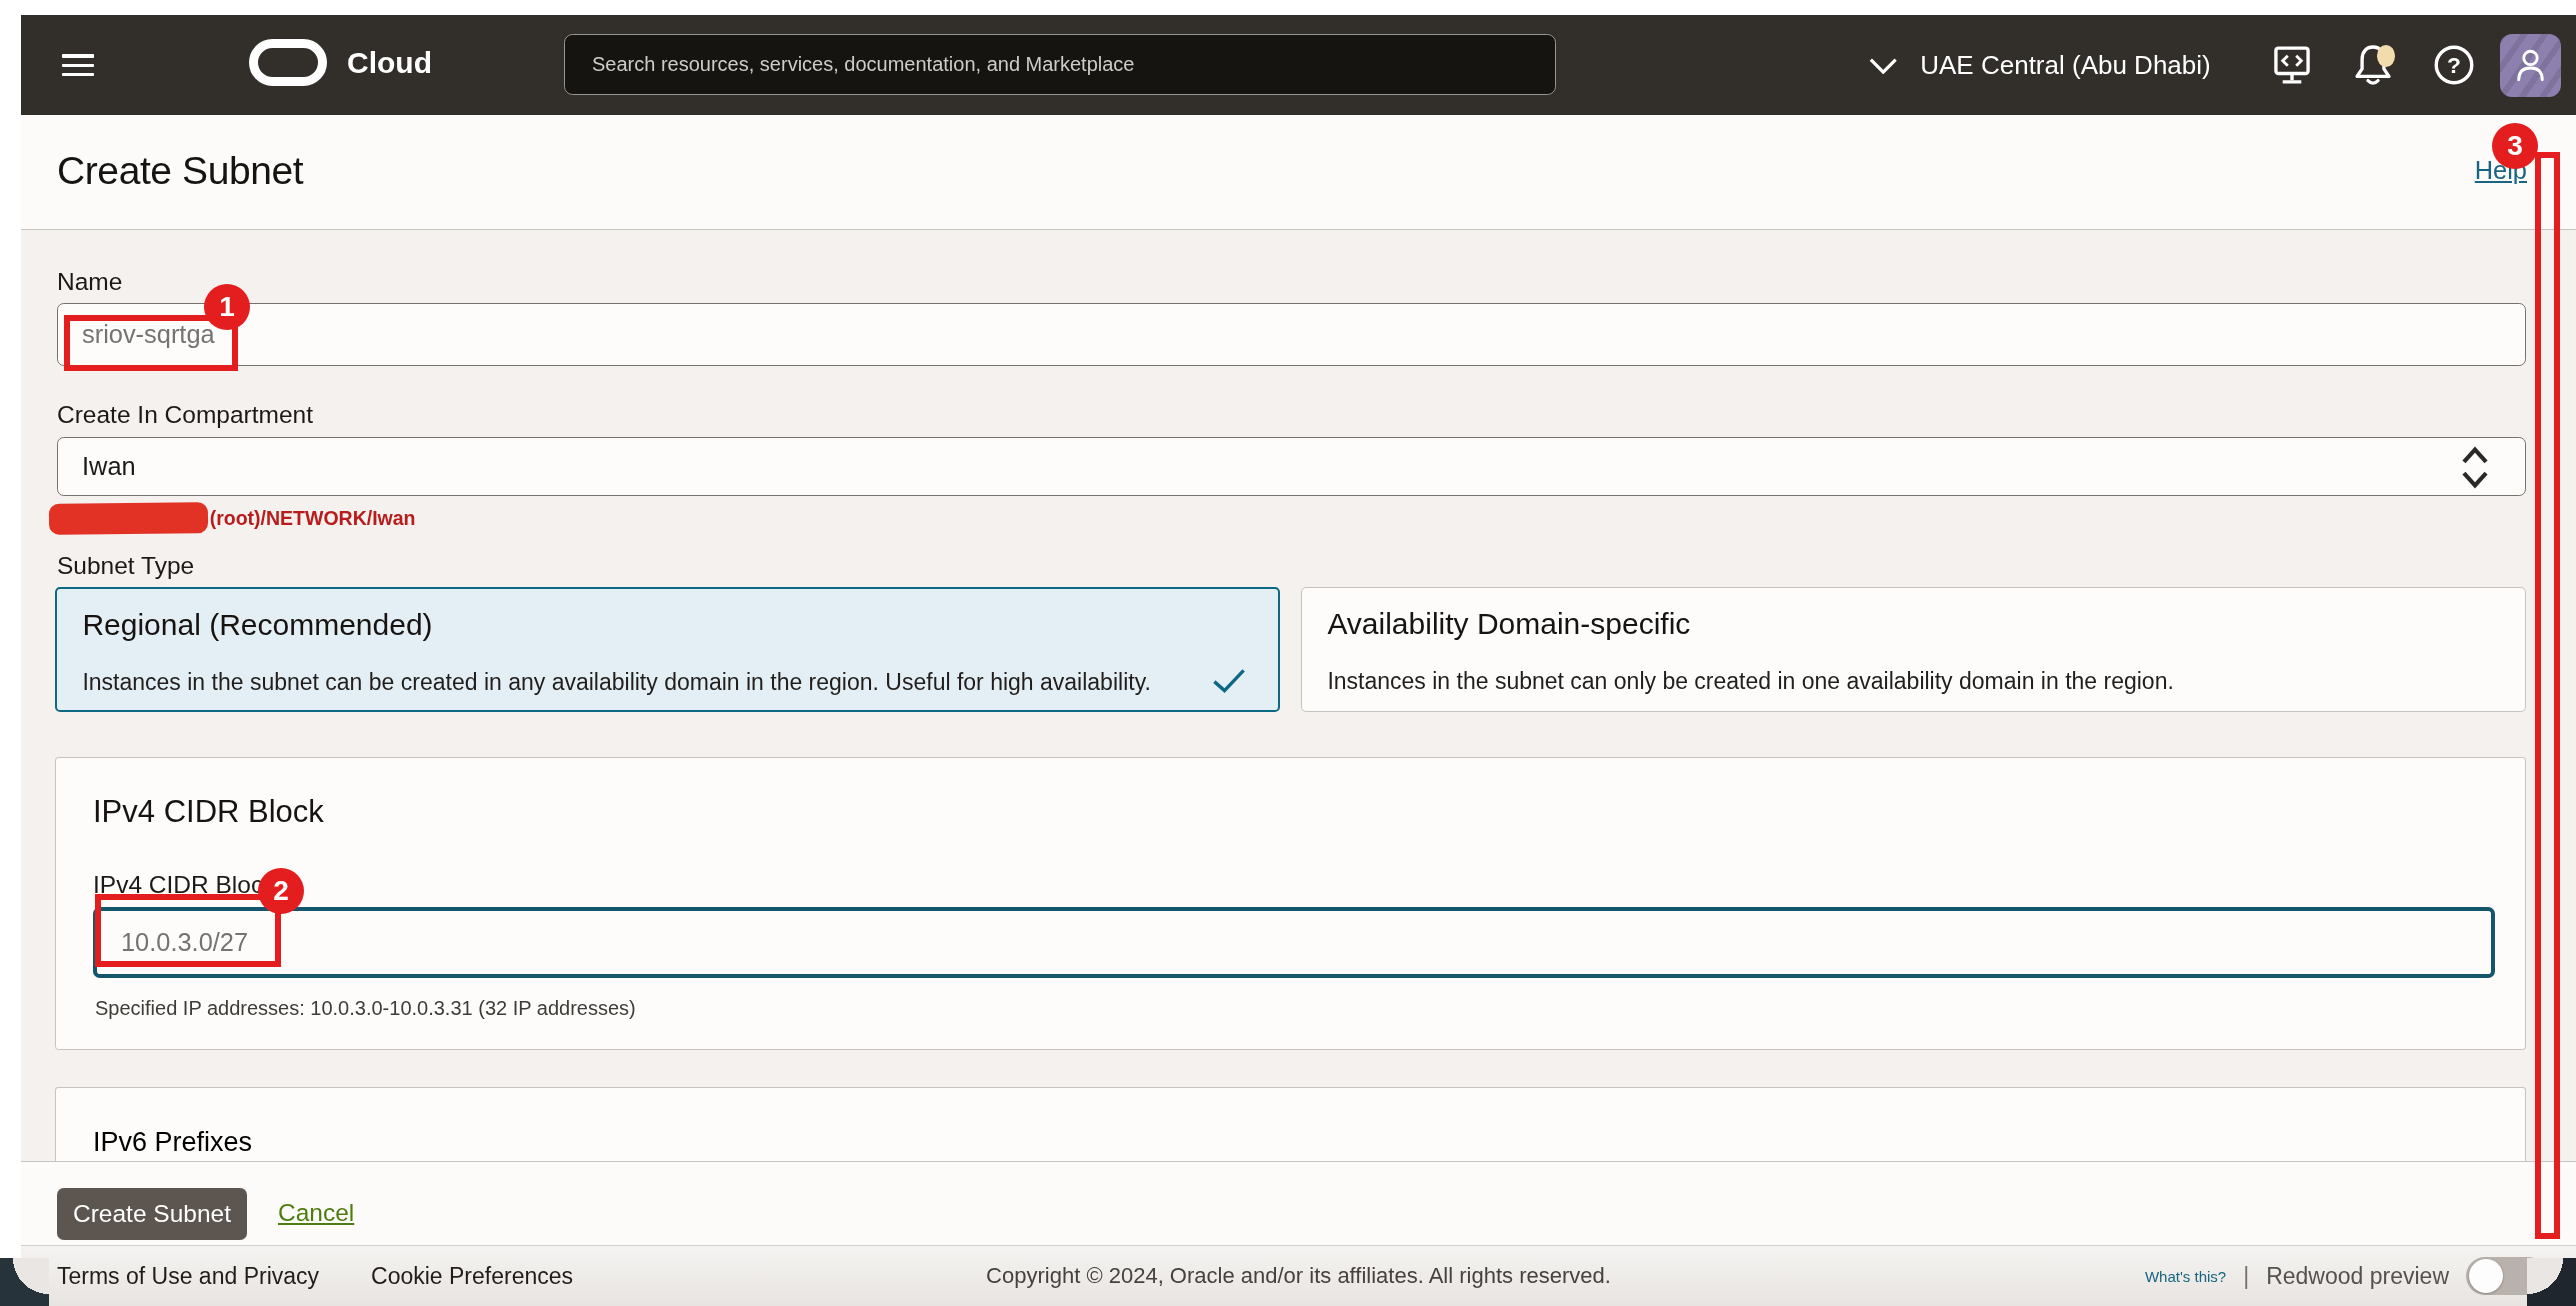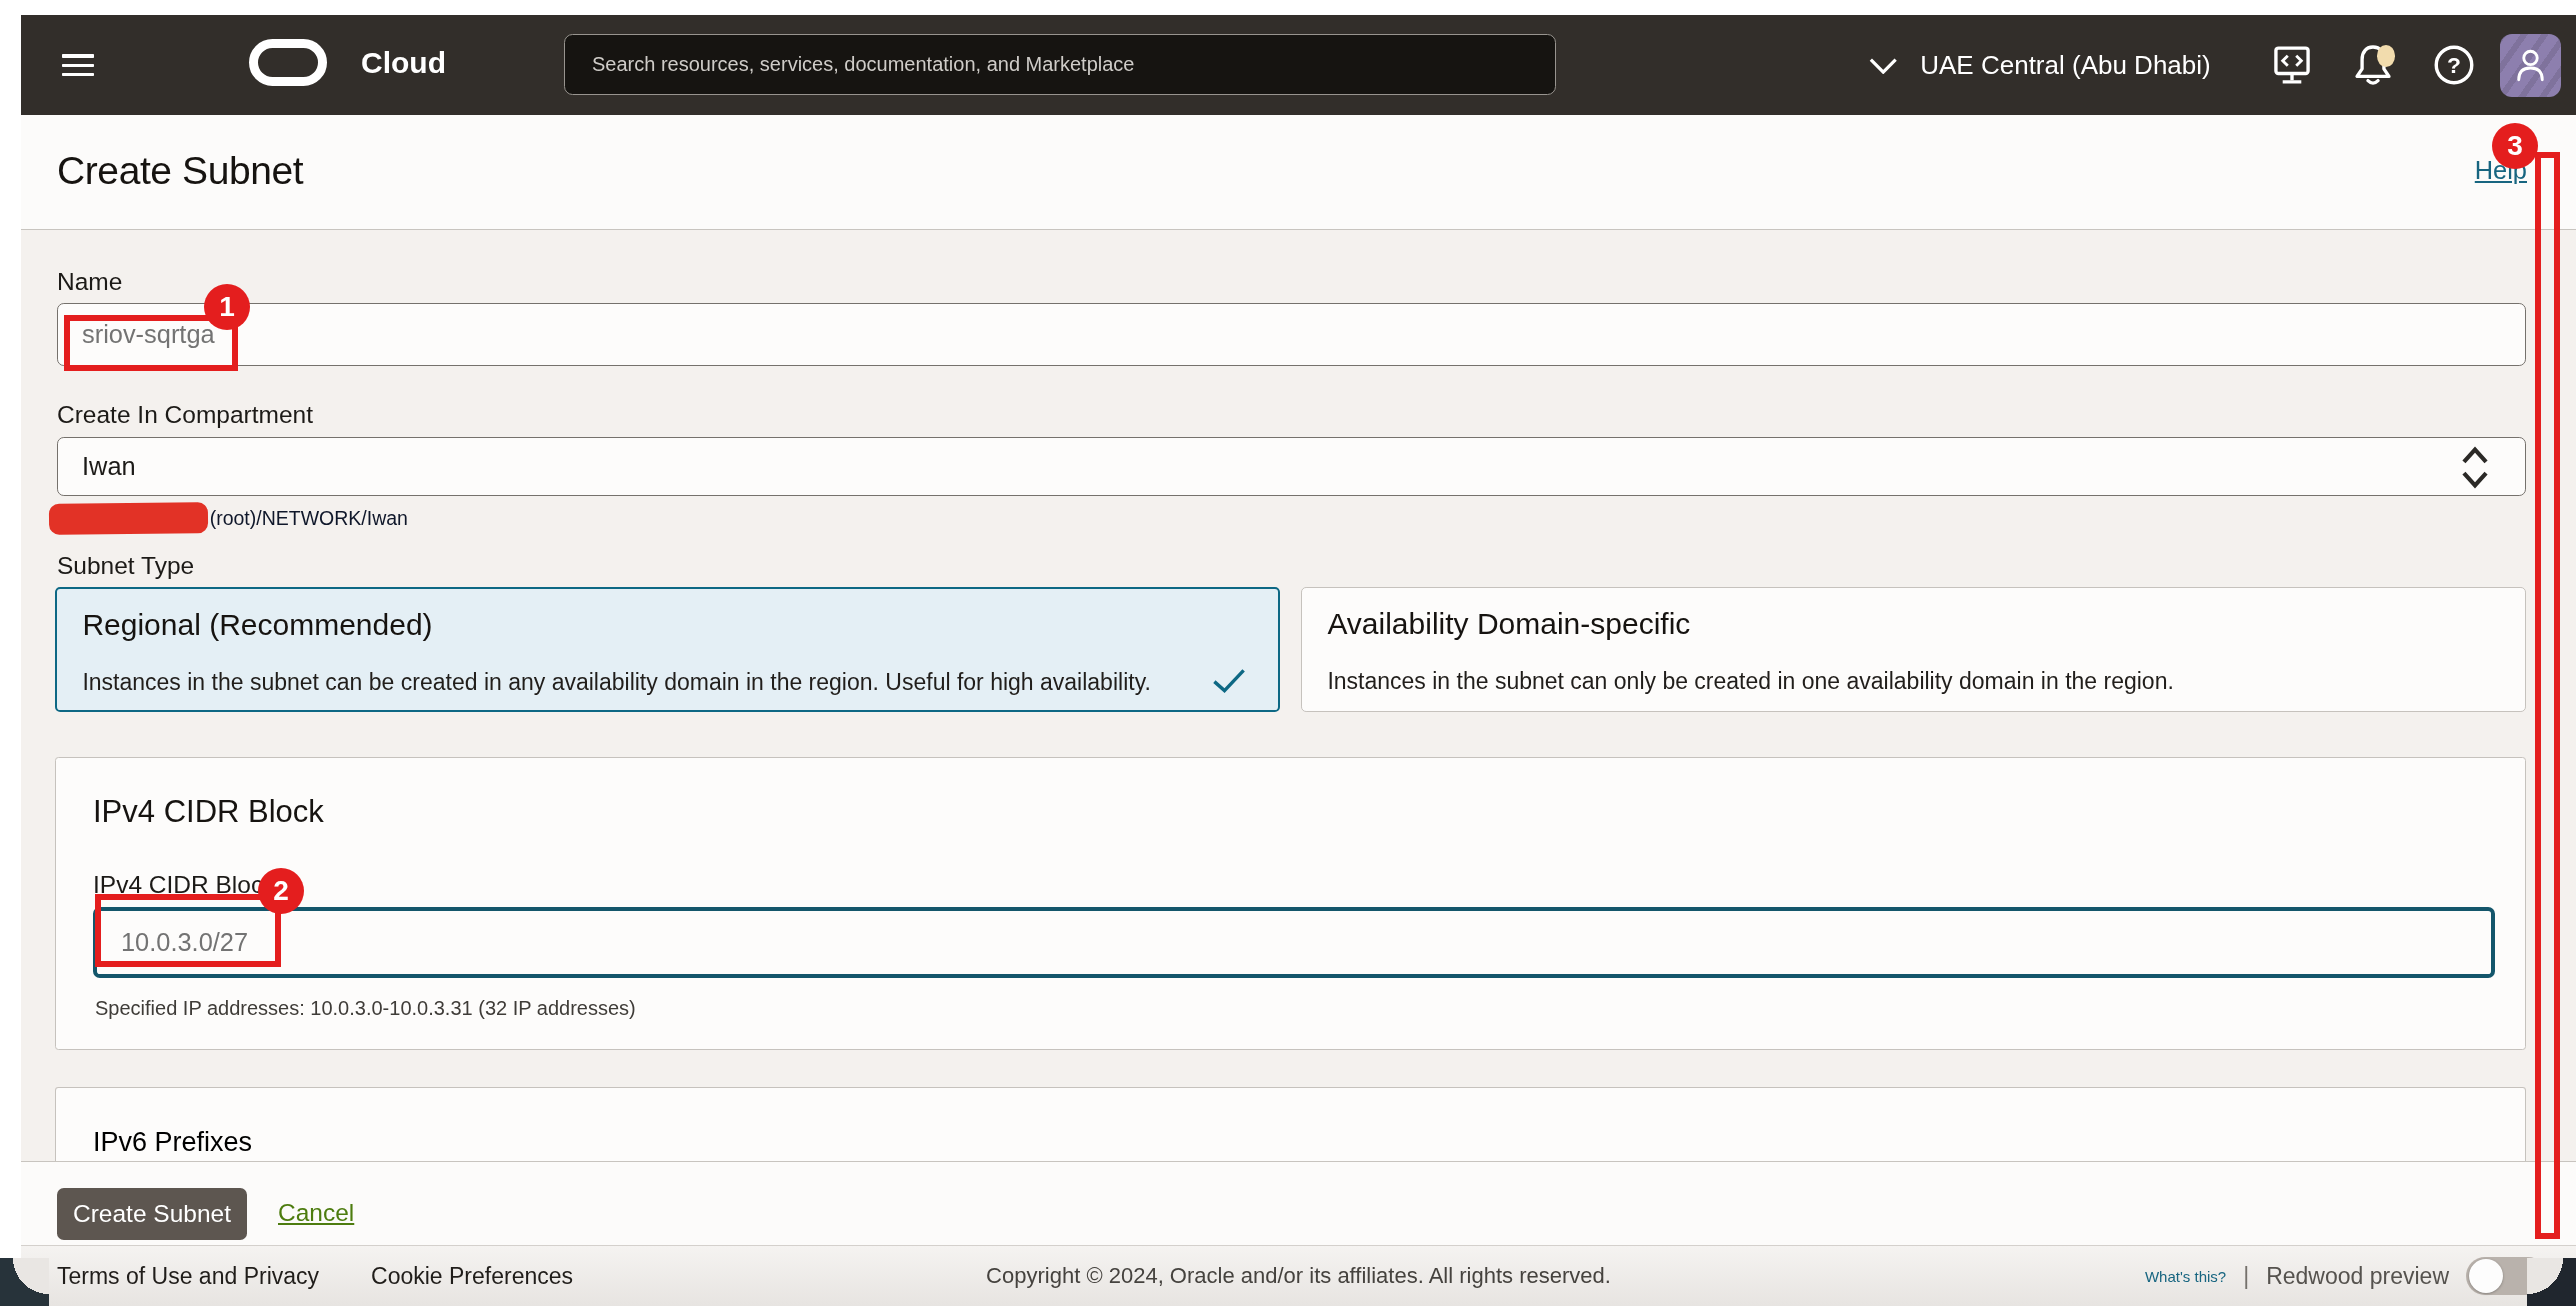--- a/index.html
+++ b/index.html
@@ -12,21 +12,21 @@
   .corner.left  { left:0;  background:radial-gradient(circle at 100% 0, #e9e6e3 0 36px, #27333a 36px); }
   .corner.right { right:0; background:radial-gradient(circle at 0 0,   #e9e6e3 0 36px, #20262e 36px); }
 
   .window { position:absolute; left:21px; top:15.2px; width:2555px; height:1291px; background:#f4f1ee;
             border-radius:0 0 24px 24px; overflow:hidden; z-index:1; }
 
   
   .topbar { position:absolute; left:0; top:0; width:100%; height:100px; background:#322e2a; }
   .hamburger { position:absolute; left:41px; top:33px; width:32px; height:32px; cursor:pointer; }
   .hamburger span { display:block; height:3.4px; background:#fff; margin:6px 0; border-radius:0.8px; }
-  .brand { position:absolute; left:228px; top:24px; display:flex; align-items:center; gap:34px; }
+  .brand { position:absolute; left:228px; top:24px; display:flex; align-items:center; gap:20px; }
   .oracle-o { width:78px; height:47px; border:9.3px solid #fff; border-radius:25.4px; }
   .brand-text { color:#fff; font-size:30px; font-weight:bold; }
   .searchbox { position:absolute; left:543px; top:18.6px; width:992px; height:61px; background:#161411;
                border:1.7px solid #98948f; border-radius:8.5px; display:flex; align-items:center; padding:0 27px; }
   .searchbox input { background:transparent; border:none; outline:none; color:#d8d5d1; font-size:20px;
                      width:100%; font-family:"Liberation Sans",sans-serif; }
   .searchbox input::placeholder { color:#cfccc8; opacity:1; }
   .tb-right { position:absolute; right:0; top:0; height:100px; display:flex; align-items:center; gap:0; }
   .region { display:flex; align-items:center; gap:22px; color:#fff; font-size:26px; margin-right:41px; cursor:pointer; }
   .tb-icon { width:81px; height:81px; display:flex; align-items:center; justify-content:center; cursor:pointer; }
@@ -50,21 +50,21 @@
   .name-label { position:absolute; left:36px; top:36px; }
   .name-input-wrap { position:absolute; left:36px; top:71px; width:2469px; height:63px; }
   .name-input-wrap input { height:63px; }
   .comp-label { position:absolute; left:36px; top:169px; }
   .select { position:absolute; left:36px; top:205px; width:2469px; height:59px; background:#fdfcfb;
             border:1.7px solid #75716c; border-radius:6.8px; display:flex; align-items:center; padding:0 24px; cursor:pointer; }
   .select .val { font-size:25.4px; color:#1c1a17; }
   .select .stepper { position:absolute; right:32px; top:6px; }
   .comp-hint-row { position:absolute; left:28px; top:269px; height:34px; display:flex; align-items:center; }
   .redact { width:159px; height:30.5px; background:#e23226; border-radius:10.2px; transform:rotate(-0.6deg); }
-  .comp-hint { font-size:19.5px; color:#0f172a; margin-left:1.7px; }
+  .comp-hint { font-size:19.5px; color:#b91c1c; margin-left:1.7px;font-weight:bold; }
 
   .stype-label { position:absolute; left:36px; top:320px; }
   .card { position:absolute; top:355px; height:125px; border-radius:5.1px; }
   .card1 { left:34px; width:1225px; background:#e4eff5; border:2.5px solid #0d6884; }
   .card2 { left:1280px; width:1225px; background:#fdfcfb; border:1.7px solid #c6c2bd;text-align:right; }
   .card .c-title { position:absolute; left:25.4px; top:18.6px; font-size:30px; color:#161310; }
   .card .c-desc  { position:absolute; left:25.4px; top:80px; font-size:23px; color:#211e1b; }
   .card .check   { position:absolute; right:32px; top:78px; }
 
   .panel { position:absolute; left:34px; width:2471px; background:#fdfcfb; border:1.7px solid #c6c2bd; border-radius:3.4px; }

